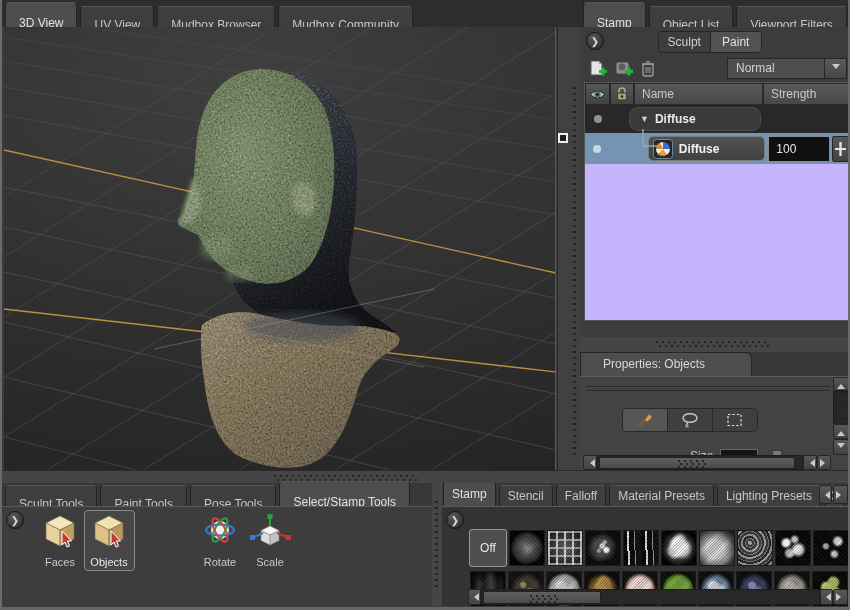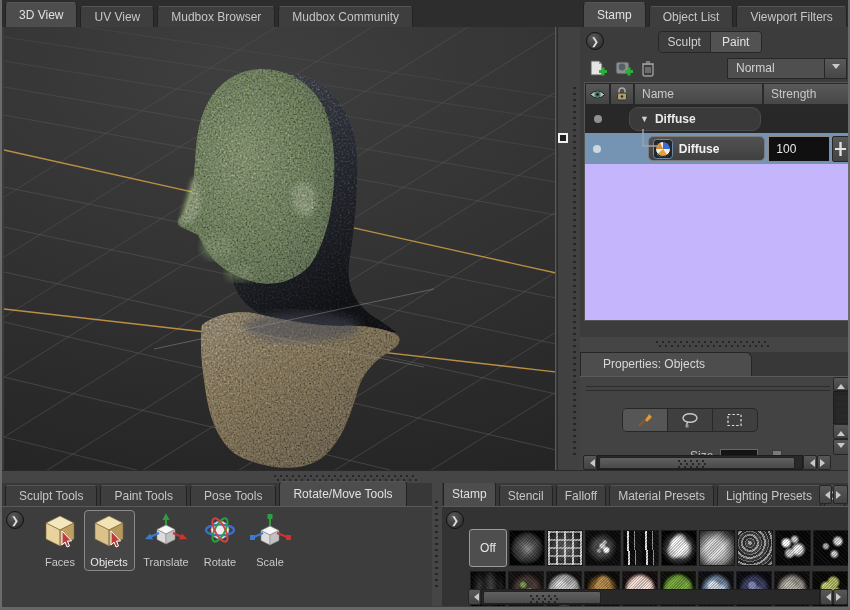--- a/index.html
+++ b/index.html
@@ -3,21 +3,21 @@
 <meta charset="utf-8">
 <style>
   html,body{margin:0;padding:0;background:#2a2a2a;}
   *{box-sizing:border-box;}
   .app{position:relative;width:850px;height:610px;background:#3c3c3c;overflow:hidden;
        font-family:"Liberation Sans","DejaVu Sans",sans-serif;color:#c9c9c9;font-size:12px;
        border-left:2px solid #6b6b6b;border-right:2px solid #6b6b6b;border-bottom:3px solid #666;}
   .abs{position:absolute;}
   
   .tabbar{background:#2d2d2d;display:flex;align-items:flex-end;padding-left:3px;}
-  .tab{height:21px;line-height:20px;padding:0 13px;background:#3e3e3e;color:#c6c6c6;
+  .tab{height:21px;line-height:20px;padding:8px 13px;background:#3e3e3e;color:#c6c6c6;
        border:1px solid #222;border-bottom:none;border-top-color:#555;border-radius:4px 4px 0 0;
        margin-right:3px;white-space:nowrap;}
   .tab.active{background:#4d4d4d;color:#e0e0e0;height:25px;line-height:24px;}
   
   .circle-btn{width:18px;height:18px;border-radius:50%;border:1px solid #141414;
       background:radial-gradient(circle at 35% 30%,#5a5a5a,#262626);color:#ddd;
       display:flex;align-items:center;justify-content:center;font-size:10px;font-weight:bold;}
   .sbtn{background:linear-gradient(#575757,#434343);border:1px solid #262626;border-radius:2px;
       display:flex;align-items:center;justify-content:center;}
   .arr-u{width:0;height:0;border:4px solid transparent;border-bottom:5px solid #c9c9c9;margin-bottom:3px;}
@@ -437,21 +437,21 @@
   <div class="abs" style="left:0;top:470px;width:850px;height:13px;background:#454545;border-top:1px solid #2a2a2a;">
     <div class="gripdots abs" style="left:272px;top:4px;width:140px;height:2px;"></div>
     <div class="gripdots abs" style="left:275px;top:8px;width:140px;height:2px;"></div>
   </div>
 
   <div class="abs" style="left:0;top:483px;width:430px;height:123px;background:#383838;">
     <div class="tabbar" style="height:23px;background:rgba(0,0,0,0);">
       <div class="tab">Sculpt Tools</div>
       <div class="tab">Paint Tools</div>
       <div class="tab">Pose Tools</div>
-      <div class="tab active">Rotate/Move Tools</div>
+      <div class="tab active">Select/Stamp Tools</div>
     </div>
     <div style="position:relative;height:100px;background:#3d3d3d;border-top:1px solid #5a5a5a;">
       <div class="abs circle-btn" style="left:4px;top:4px;">
           <span>❯</span>
         </div>
 
       <div class="abs" style="left:82px;top:3px;width:51px;height:61px;background:#464646;border:1px solid #8a8a8a;border-radius:4px;"></div>
 
       <div class="abs" style="left:36px;top:6px;width:44px;">
         <svg width="44" height="40">
@@ -466,34 +466,20 @@
       <div class="abs" style="left:85px;top:6px;width:44px;">
         <svg width="44" height="40">
           <polygon points="22,3 36,10 22,17 8,10" fill="#f2e3b4" stroke="#7a6a40" stroke-width="0.6"></polygon>
           <polygon points="8,10 22,17 22,33 8,26" fill="#dcc18a" stroke="#7a6a40" stroke-width="0.6"></polygon>
           <polygon points="36,10 22,17 22,33 36,26" fill="#b8995c" stroke="#7a6a40" stroke-width="0.6"></polygon>
           <path d="M24 18 L24 32 L27 29 L29 34 L31.5 33 L29.5 28 L33.5 28 Z" fill="#c23b3b" stroke="#fff" stroke-width="1"></path>
         </svg>
         <div class="toollabel" style="color:#e8e8e8;">Objects</div>
       </div>
 
-      <div class="abs" style="left:140px;top:6px;width:48px;">
-        <svg width="48" height="40">
-          <polygon points="24,12 33,16.5 24,21 15,16.5" fill="#f7f7f7" stroke="#8a8a8a" stroke-width="0.6"></polygon>
-          <polygon points="15,16.5 24,21 24,31 15,26.5" fill="#dcdcdc" stroke="#8a8a8a" stroke-width="0.6"></polygon>
-          <polygon points="33,16.5 24,21 24,31 33,26.5" fill="#c2c2c2" stroke="#8a8a8a" stroke-width="0.6"></polygon>
-          <line x1="24" y1="12" x2="24" y2="5" stroke="#2e9e3e" stroke-width="2"></line>
-            <polygon points="24,0 20.5,7 27.5,7" fill="#2e9e3e"></polygon>
-          <line x1="31" y1="20" x2="40" y2="24" stroke="#cc3333" stroke-width="2"></line>
-            <polygon points="45,26 37,26.5 40,20.5" fill="#cc3333"></polygon>
-          <line x1="17" y1="20" x2="8" y2="24" stroke="#3a7bd0" stroke-width="2"></line>
-            <polygon points="3,26 11,26.5 8,20.5" fill="#3a7bd0"></polygon>
-        </svg>
-        <div class="toollabel">Translate</div>
-      </div>
 
       <div class="abs" style="left:246px;top:6px;width:44px;">
         <svg width="44" height="40">
           <polygon points="22,13 31,17.5 22,22 13,17.5" fill="#f7f7f7" stroke="#8a8a8a" stroke-width="0.6"></polygon>
           <polygon points="13,17.5 22,22 22,32 13,27.5" fill="#dcdcdc" stroke="#8a8a8a" stroke-width="0.6"></polygon>
           <polygon points="31,17.5 22,22 22,32 31,27.5" fill="#c2c2c2" stroke="#8a8a8a" stroke-width="0.6"></polygon>
           <line x1="22" y1="13" x2="22" y2="4" stroke="#2e9e3e" stroke-width="2"></line>
             <rect x="19.5" y="1" width="5" height="5" fill="#2e9e3e"></rect>
           <line x1="29" y1="20" x2="39" y2="24" stroke="#cc3333" stroke-width="2"></line>
             <rect x="38" y="22" width="5" height="5" fill="#cc3333"></rect>

